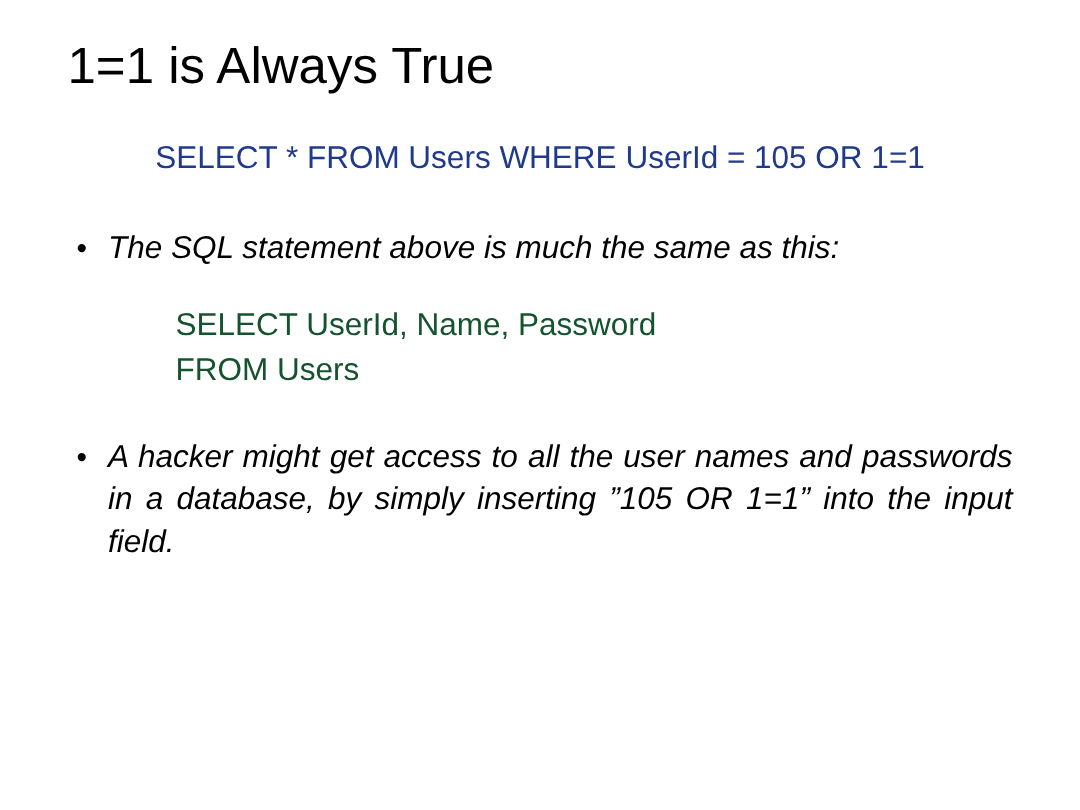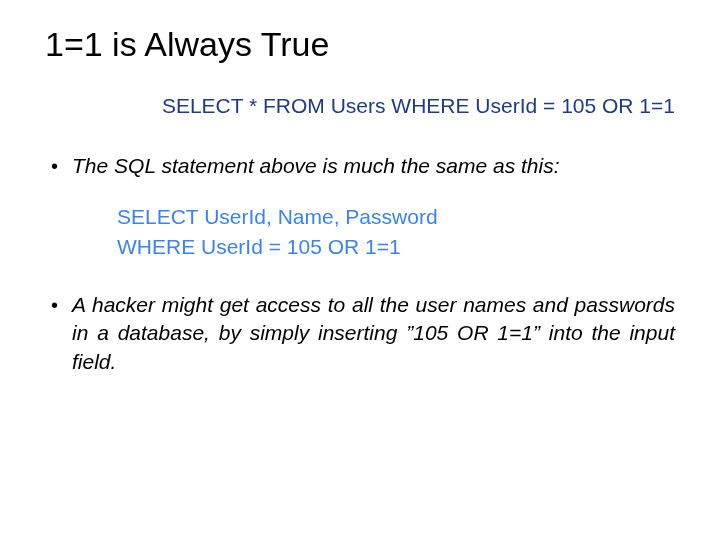--- a/index.html
+++ b/index.html
@@ -14,21 +14,21 @@
     .title {
       font-size: 34px;
       text-align: left;
       font-weight: normal;
       margin-bottom: 30px;
       margin-top: 5px;
     }
     .sql-main {
       color: #1f3a8c;
       font-size: 21px;
-      text-align: right;
+      text-align: center;
       margin-bottom: 34px;
     }
     .bullet-block {
       margin-bottom: 22px;
     }
     .bullet-line {
       display: flex;
       align-items: flex-start;
       font-size: 21px;
       line-height: 1.35;
@@ -40,21 +40,21 @@
       margin-left: 6px;
       margin-right: 14px;
       font-size: 20px;
       line-height: 1.4;
     }
     .bullet-text {
       flex: 1;
       font-style: italic;
     }
     .sql-inner {
-      color: #3b82f6;
+      color: #14532d;
       font-size: 21px;
       line-height: 1.4;
       margin-left: 72px;
       margin-top: 18px;
       margin-bottom: 30px;
     }
     .sql-inner div { margin-bottom: 0px; }
   </style>
 </head>
 <body>
@@ -65,21 +65,21 @@
 
 <div class="bullet-block">
   <div class="bullet-line">
     <span class="bullet-marker">•</span>
     <span class="bullet-text">The SQL statement above is much the same as this:</span>
   </div>
 </div>
 
 <div class="sql-inner">
   <div>SELECT UserId, Name, Password</div>
-  <div>WHERE UserId = 105 OR 1=1</div>
+  <div>FROM Users</div>
 </div>
 
 <div class="bullet-block">
   <div class="bullet-line justify">
     <span class="bullet-marker">•</span>
     <span class="bullet-text">A hacker might get access to all the user names and passwords in a database, by simply inserting ”105 OR 1=1” into the input field.</span>
   </div>
 </div>
 
 </body></html>

